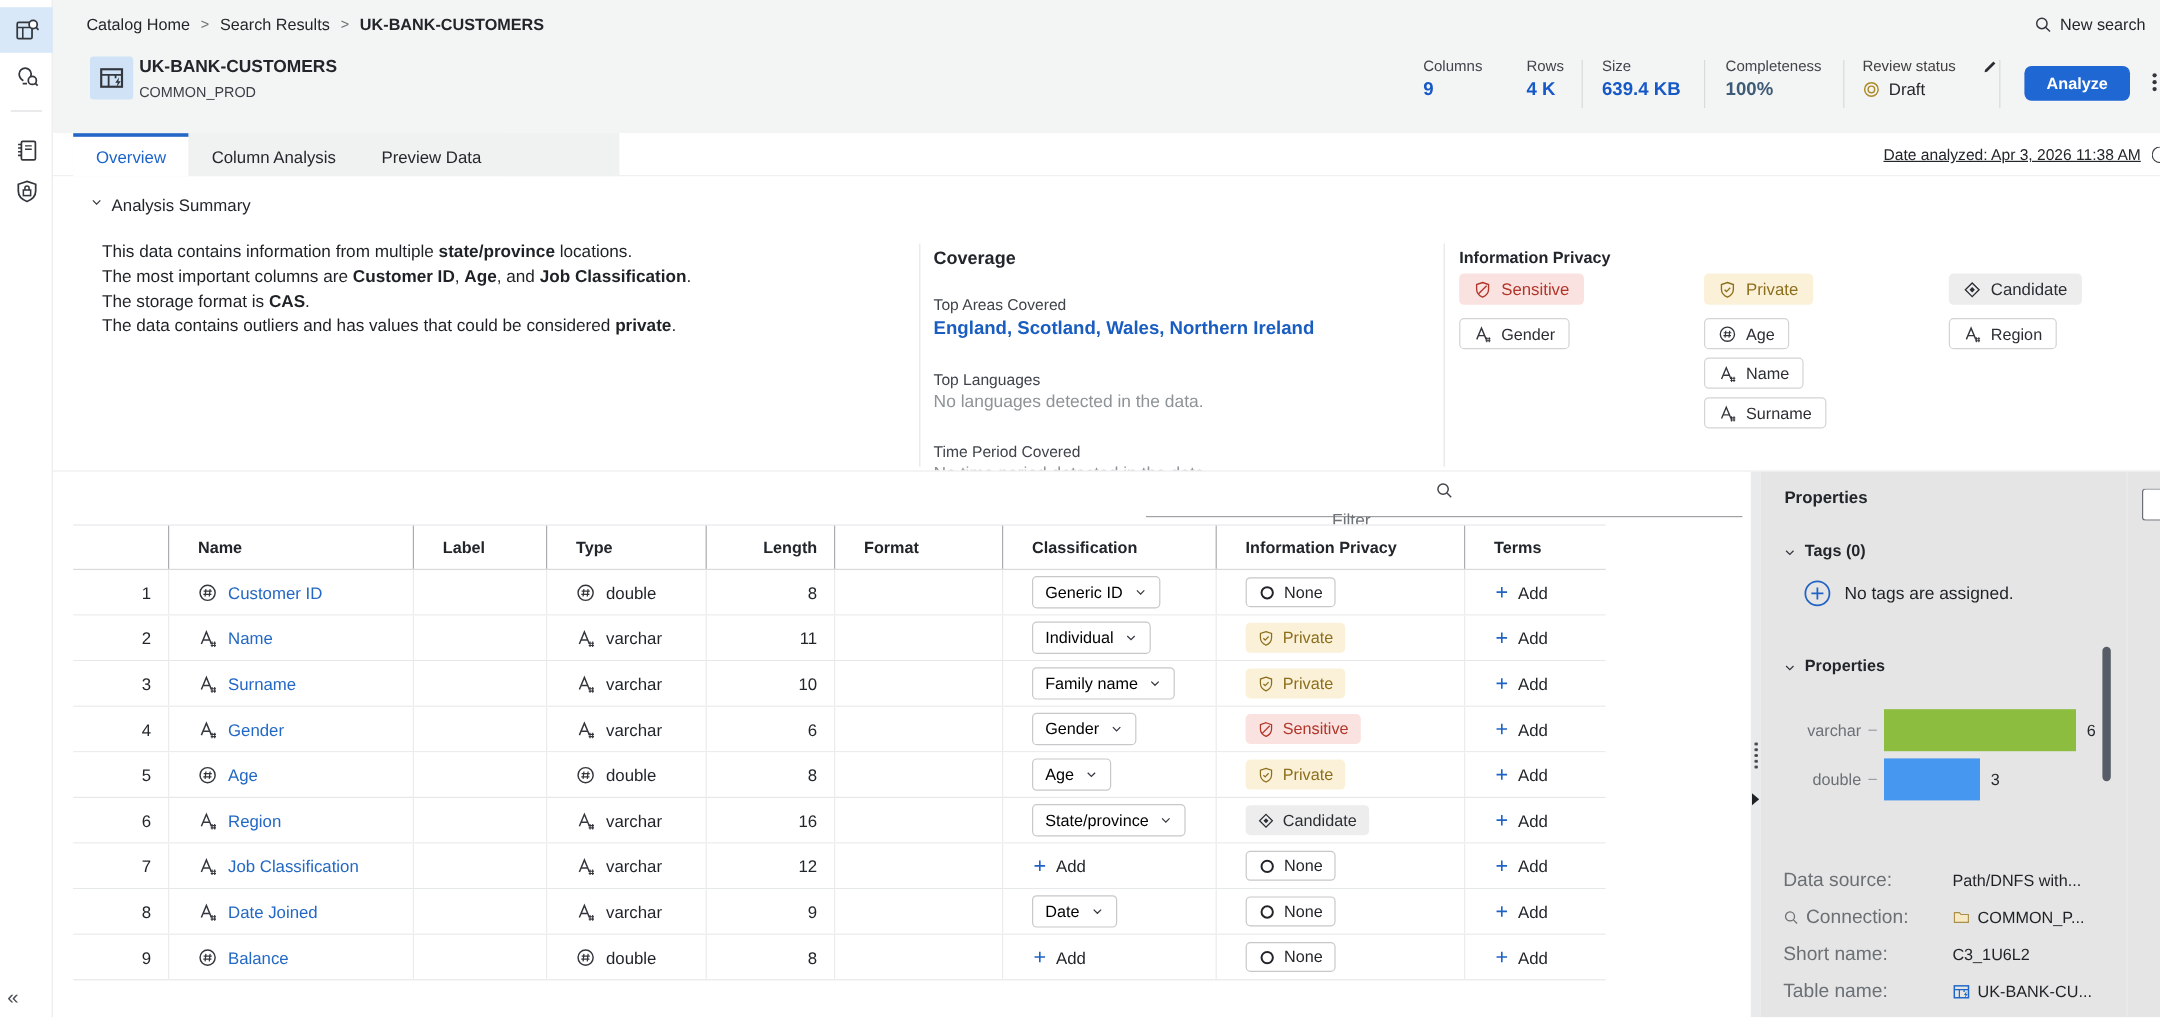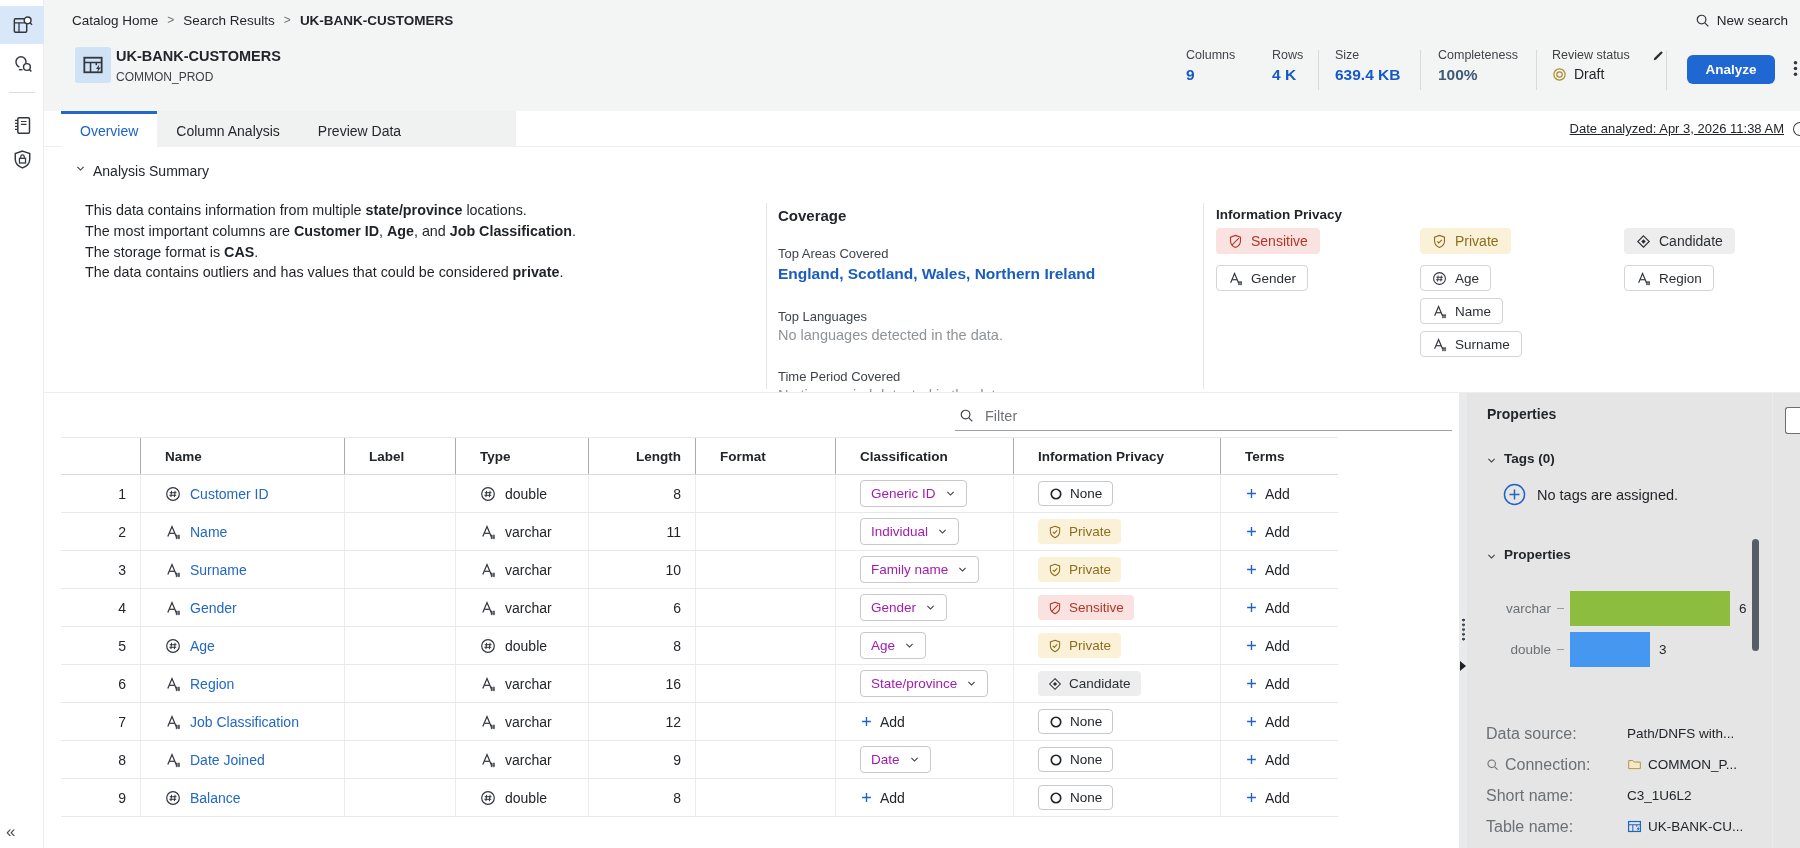--- a/index.html
+++ b/index.html
@@ -76,36 +76,36 @@
   .ip-badge.sensitive{background:#f9e2df;color:#b2352a;}
   .ip-badge.private{background:#fbf1d9;color:#8c6f1c;}
   .ip-badge.candidate{background:#ededee;color:#2b2f34;}
   .ip-badge .ic{color:inherit;}
   .pill{display:inline-flex;align-items:center;gap:8px;height:26px;padding:0 11px;margin-bottom:7px;background:#fff;border:1px solid #d3d4d6;border-radius:4px;font-size:13.5px;color:#2b2f34;cursor:pointer;}
   .pill .ic svg{width:15px;height:15px;}
 
   
   .bottom-split{position:absolute;left:44px;top:392px;right:0;bottom:0;background:#fff;border-top:1px solid #ededee;}
   .table-area{position:absolute;left:0;top:0;width:1415px;bottom:0;}
-  .filter-box{position:absolute;left:911px;top:8px;width:497px;height:30px;border-bottom:1.5px solid #9fa1a4;display:flex;align-items:center;gap:9px;padding:0 4px;}
+  .filter-box{position:absolute;left:911px;top:8px;width:497px;height:30px;border-bottom:1.5px solid #9fa1a4;display:flex;align-items:center;gap:9px;padding:0 4px;flex-direction:column;}
   .filter-box .ic{color:#3f444a;} .filter-box .ic svg{width:15px;height:15px;}
   .filter-input{flex:1;border:none;outline:none;background:transparent;font-size:14.5px;font-family:inherit;color:#22262b;}
   .filter-input::placeholder{color:#6e7378;}
   .dtable{position:absolute;left:17px;top:44px;width:1277px;}
   .trow{display:flex;height:38px;border-bottom:1px solid #e7e8e9;background:#fff;}
   .trow.head{border-top:1px solid #e7e8e9;border-bottom:1px solid #d9dadb;}
   .tc{display:flex;align-items:center;padding-left:24px;border-left:1px solid #ebeced;height:100%;overflow:hidden;}
   .trow.head .tc{border-left-color:#aaacaf;font-weight:700;font-size:13.5px;}
   .tc:first-child{border-left:none;justify-content:flex-end;padding-left:0;padding-right:14px;}
   .c0{width:79px;} .c1{width:204px;} .c2{width:111px;} .c3{width:133px;}
   .c4{width:107px;justify-content:flex-end;padding-right:14px;}
   .c5{width:140px;} .c6{width:178px;} .c7{width:207px;} .c8{width:118px;}
   .tc{font-size:14px;color:#22262b;gap:9px;}
   .col-link{color:#2268c4;cursor:pointer;white-space:nowrap;}
-  .select-chip{display:inline-flex;align-items:center;gap:9px;height:27px;padding:0 10px;border:1px solid #c7c8ca;border-radius:4px;background:#fff;font-size:13.5px;color:#a21caf;cursor:pointer;}
+  .select-chip{display:inline-flex;align-items:center;gap:9px;height:27px;padding:0 10px;border:1px solid #c7c8ca;border-radius:4px;background:#fff;font-size:13.5px;color:#000000;cursor:pointer;}
   .select-chip .chv svg{width:11px;height:11px;}
   .pbadge{display:inline-flex;align-items:center;gap:7px;height:25px;padding:0 10px;border-radius:4px;font-size:13.5px;}
   .pbadge .ic svg{width:14px;height:14px;}
   .pbadge .ic{color:inherit;}
   .pbadge.none{border:1px solid #c7c8ca;background:#fff;color:#22262b;}
   .pbadge.sensitive{background:#f9e2df;color:#b2352a;}
   .pbadge.private{background:#fbf1d9;color:#8c6f1c;}
   .pbadge.candidate{background:#ededee;color:#2b2f34;}
   .add-link{display:inline-flex;align-items:center;gap:7px;font-size:14px;color:#22262b;cursor:pointer;}
   .add-link .ic{color:#2063c5;} .add-link .ic svg{width:13px;height:13px;}

